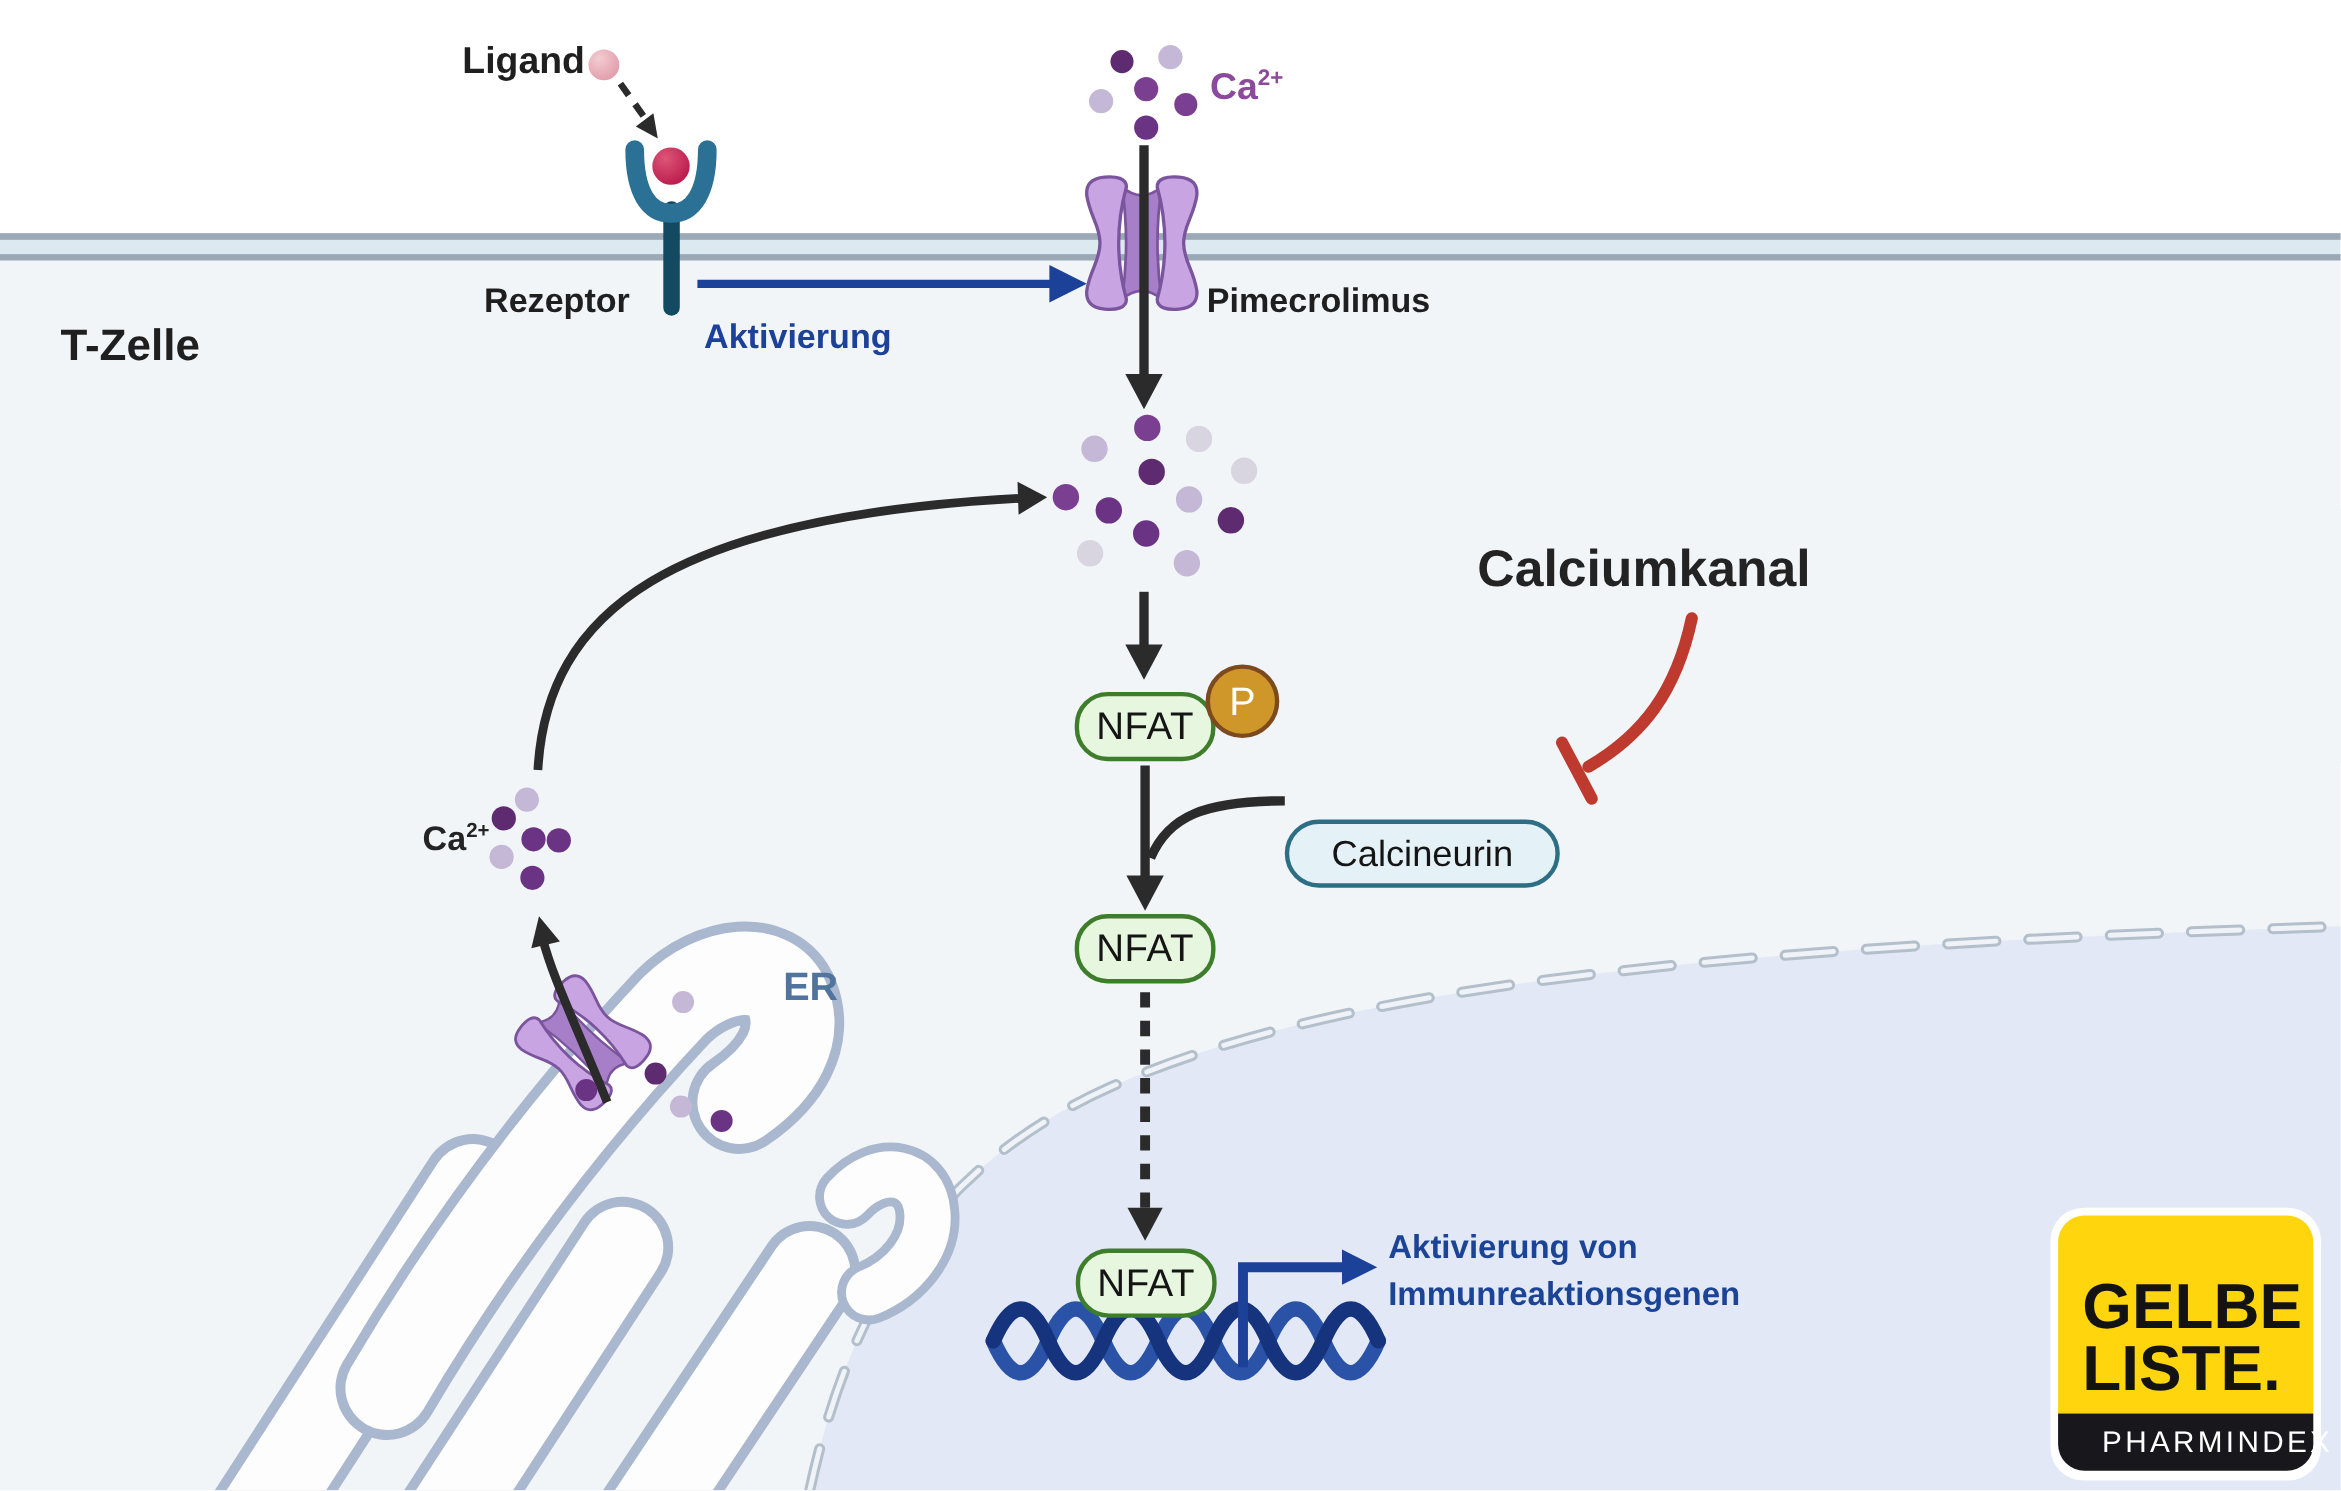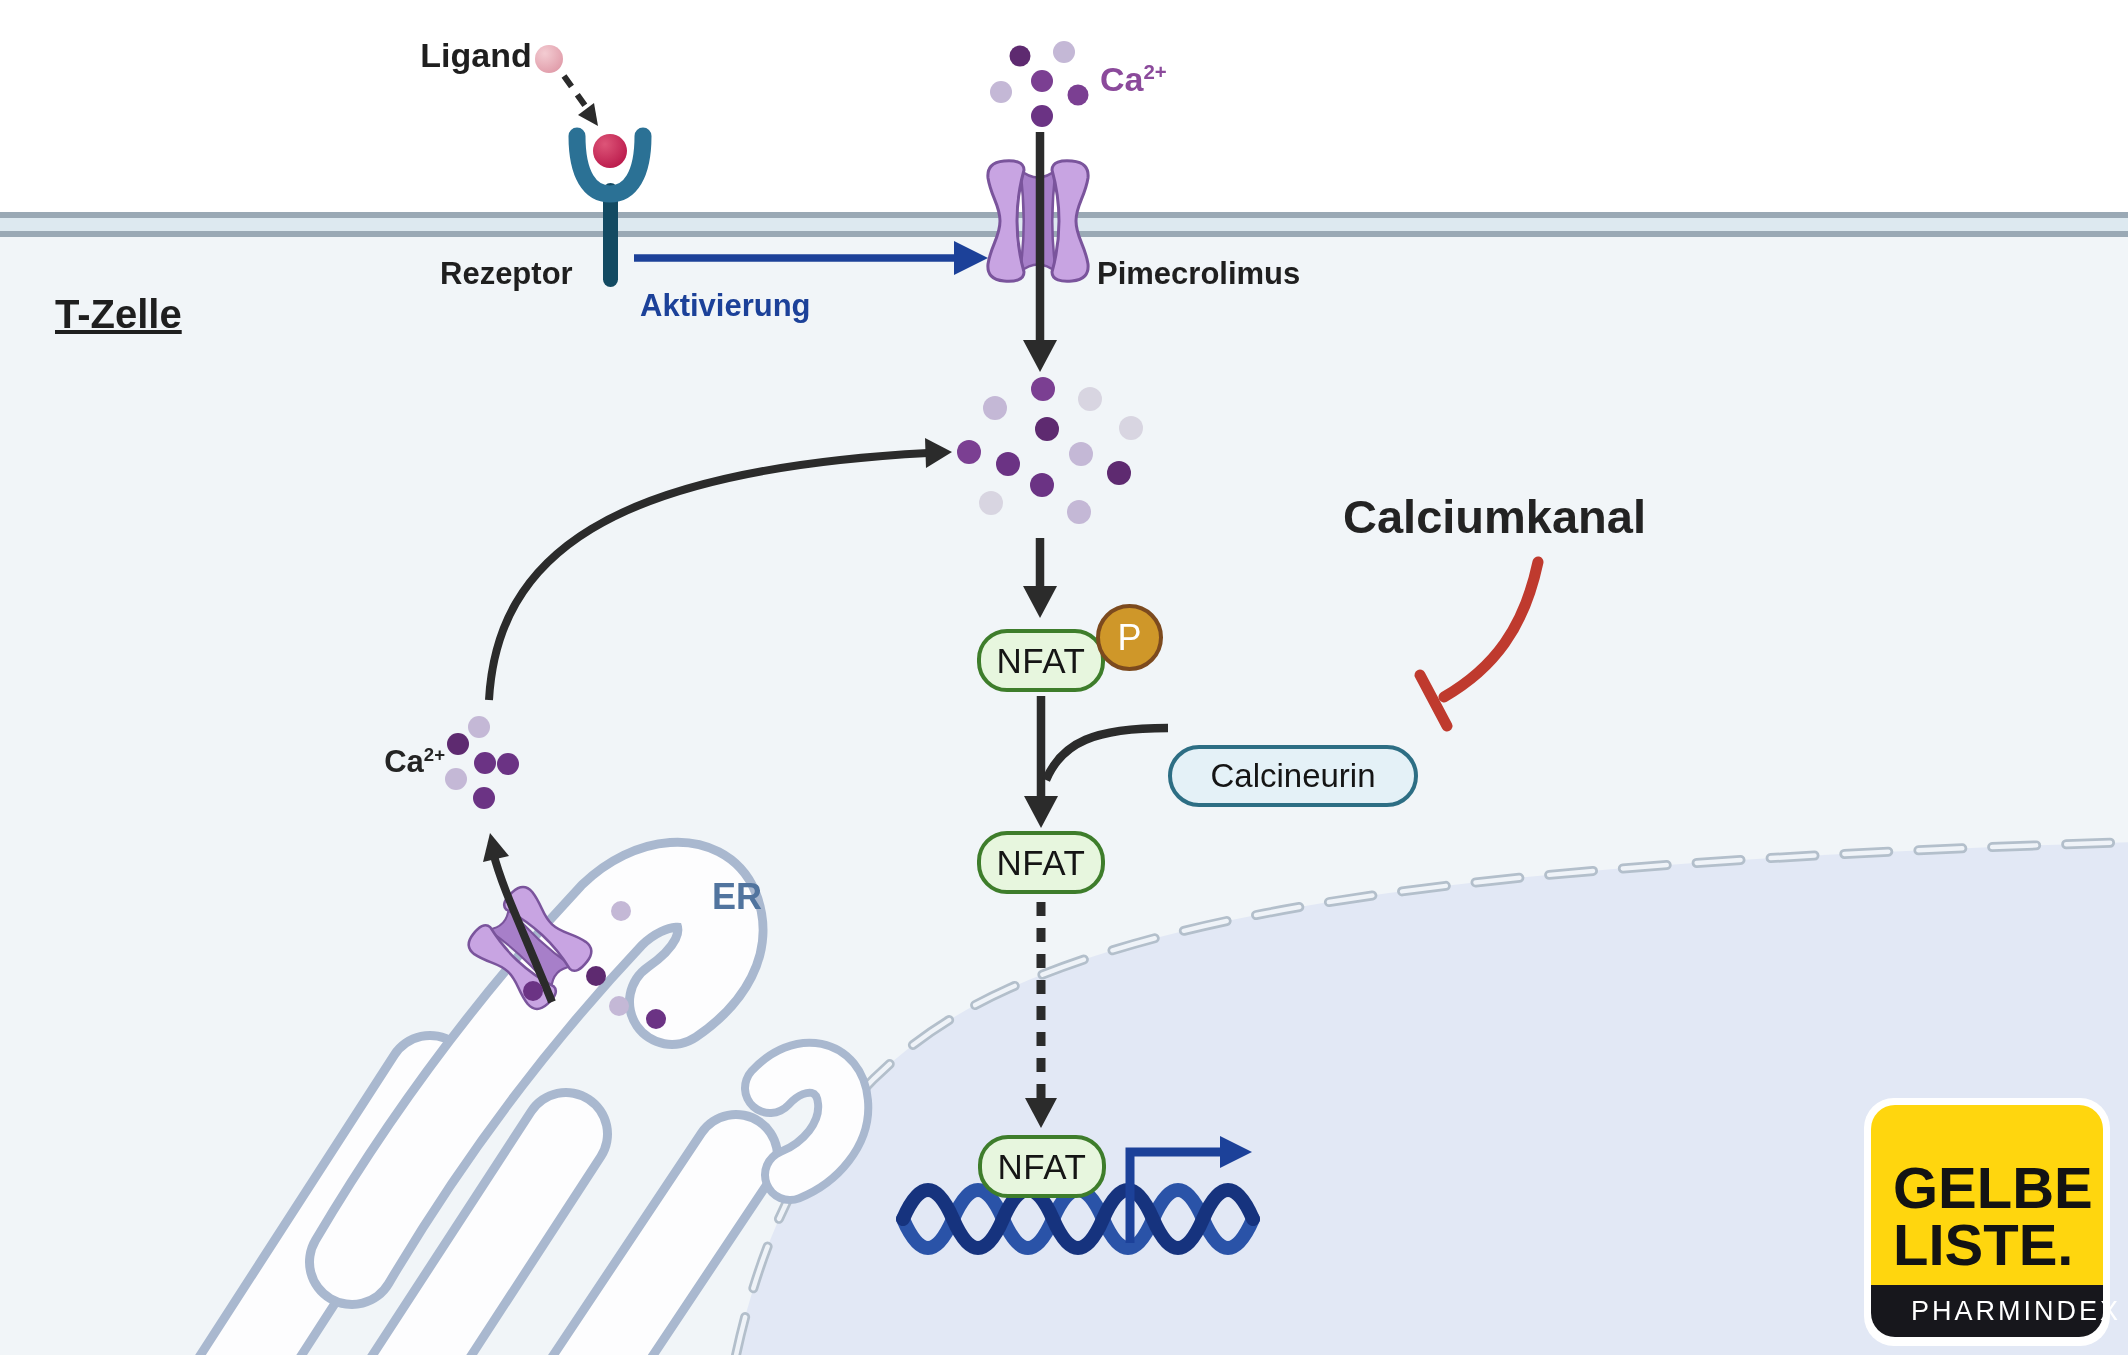--- a/index.html
+++ b/index.html
@@ -11,21 +11,21 @@
   .cytoplasm{position:absolute;left:0;top:237px;width:2128px;height:1118px;background:var(--cytoplasm,#f1f5f8);}
   .membrane{
     position:absolute;left:0;top:212px;width:2128px;height:25px;box-sizing:border-box;
     background:var(--membrane-fill,#dde9f0);
     border-top:6px solid var(--membrane-line,#9aa9b5);
     border-bottom:6px solid var(--membrane-line,#9aa9b5);
   }
   svg.art{position:absolute;left:0;top:0;}
   .lbl{position:absolute;font-weight:700;color:#1f1f1f;white-space:nowrap;z-index:5;}
   .lbl sup{font-size:0.6em;vertical-align:super;}
-  .t-zelle{left:55px;top:292px;font-size:40px;text-decoration:underline;}
+  .t-zelle{left:55px;top:292px;font-size:40px;}
   .ligand-lbl{left:420px;top:36px;width:112px;text-align:center;font-size:34px;}
   .rezeptor-lbl{left:440px;top:256px;width:150px;text-align:left;font-size:31px;}
   .aktivierung-lbl{left:640px;top:288px;width:345px;text-align:left;font-size:31px;color:var(--arrow-blue,#1c4199);}
   .calciumkanal-lbl{left:1097px;top:256px;font-size:31px;}
   .ca-top{left:1100px;top:60px;font-size:34px;color:var(--ca-purple,#8b4a9b);}
   .ca-left{left:340px;top:744px;width:105px;text-align:right;font-size:31px;color:#242424;}
   .pimecrolimus-lbl{left:1343px;top:489px;font-size:47px;color:#232323;}
   .er-lbl{left:712px;top:876px;font-size:36px;color:var(--er-label,#51749e);}
   .gene-lbl{left:1262px;top:1114px;font-size:30px;color:var(--text-blue,#1c4496);line-height:42px;}
   .node{
@@ -230,20 +230,24 @@
   <div class="lbl ligand-lbl">Ligand</div>
   <div class="lbl rezeptor-lbl">Rezeptor</div>
   <div class="lbl aktivierung-lbl">Aktivierung</div>
   <div class="lbl calciumkanal-lbl">Pimecrolimus</div>
 
   <div class="lbl ca-top"><span>Ca</span><sup>2+</sup></div>
   <div class="lbl ca-left"><span>Ca</span><sup>2+</sup></div>
 
   <div class="lbl pimecrolimus-lbl">Calciumkanal</div>
   <div class="lbl er-lbl">ER</div>
+  <div class="lbl gene-lbl">
+    <div>Aktivierung von</div>
+    <div>Immunreaktionsgenen</div>
+  </div>
 
   <div class="node nfat nfat1">NFAT</div>
   <div class="node pcircle">P</div>
   <div class="node nfat nfat2">NFAT</div>
   <div class="node nfat nfat3">NFAT</div>
   <div class="node calcineurin">Calcineurin</div>
 
   <div class="logo">
     <div class="logo-yellow">
       <div>GELBE</div>

